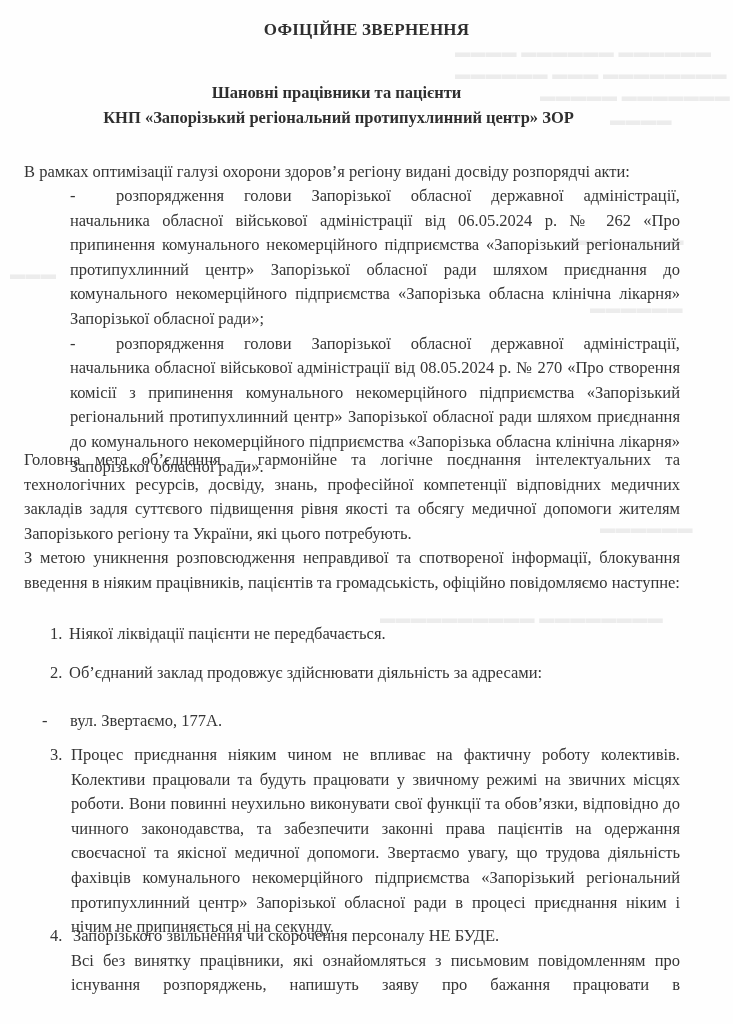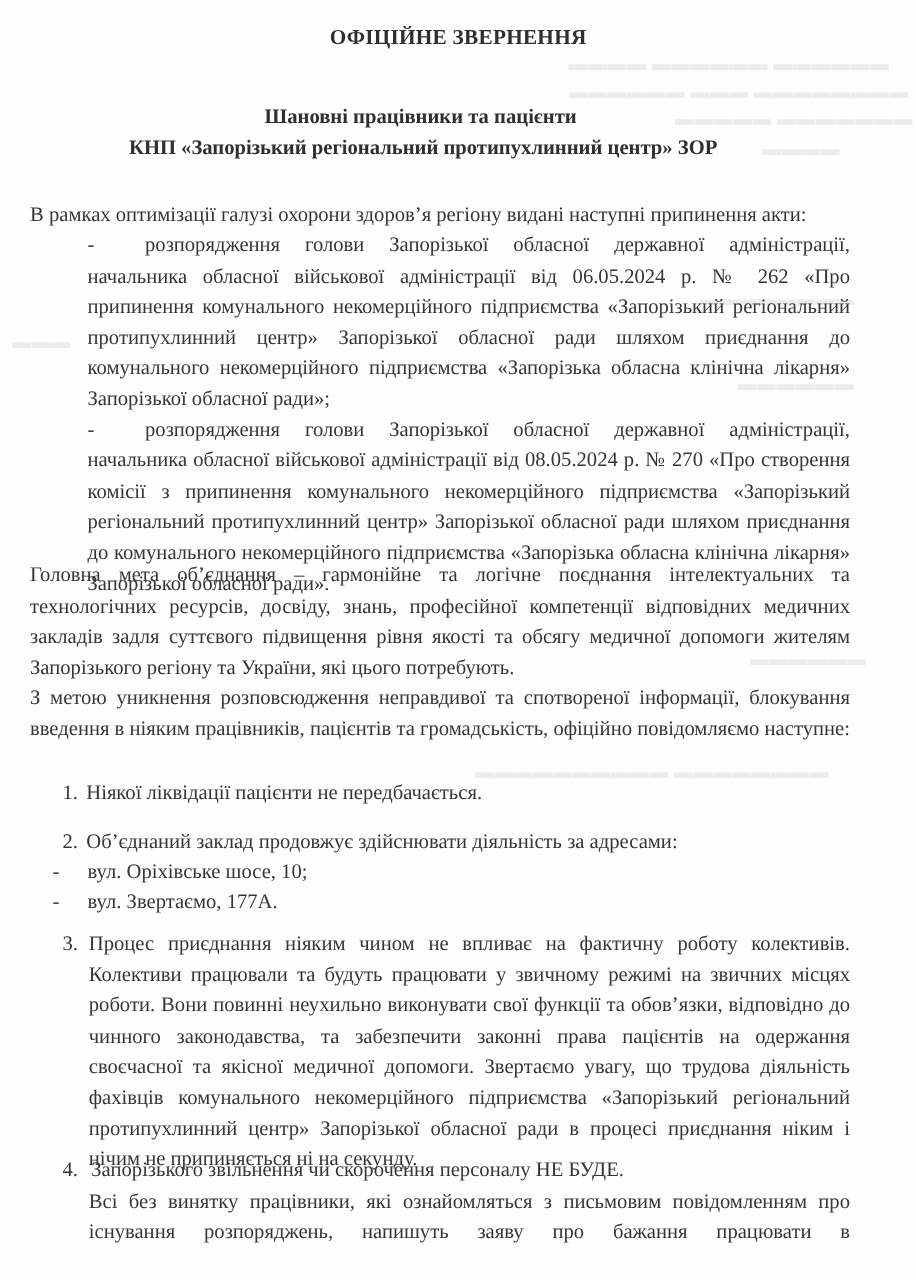--- a/index.html
+++ b/index.html
@@ -115,21 +115,21 @@
   <div class="bleed" style="left:10px; top:266px;">▬▬▬</div>
   <div class="bleed" style="left:590px; top:300px;">▬▬▬▬▬▬</div>
   <div class="bleed" style="left:600px; top:520px;">▬▬▬▬▬▬</div>
   <div class="bleed" style="left:380px; top:610px;">▬▬▬▬▬▬▬▬▬▬ ▬▬▬▬▬▬▬▬</div>
 
   <div class="title">ОФІЦІЙНЕ ЗВЕРНЕННЯ</div>
 
   <div class="subtitle sub1">Шановні працівники та пацієнти</div>
   <div class="subtitle sub2">КНП «Запорізький регіональний протипухлинний центр» ЗОР</div>
 
-  <div class="para intro">В рамках оптимізації галузі охорони здоров’я регіону видані наступні припинення акти:</div>
+  <div class="para intro">В рамках оптимізації галузі охорони здоров’я регіону видані досвіду розпорядчі акти:</div>
 
   <div class="acts">
     <div class="act">
       <span class="dash">-</span><span>розпорядження голови Запорізької обласної державної адміністрації, начальника обласної військової адміністрації від 06.05.2024 р. № 262 «Про припинення комунального некомерційного підприємства «Запорізький регіональний протипухлинний центр» Запорізької обласної ради шляхом приєднання до комунального некомерційного підприємства «Запорізька обласна клінічна лікарня» Запорізької обласної ради»;</span>
     </div>
     <div class="act">
       <span class="dash">-</span><span>розпорядження голови Запорізької обласної державної адміністрації, начальника обласної військової адміністрації від 08.05.2024 р. № 270 «Про створення комісії з припинення комунального некомерційного підприємства «Запорізький регіональний протипухлинний центр» Запорізької обласної ради шляхом приєднання до комунального некомерційного підприємства «Запорізька обласна клінічна лікарня» Запорізької обласної ради».</span>
     </div>
   </div>
 
@@ -139,23 +139,20 @@
 
   <div class="list-item" style="left:50px; top:622px; width:630px;">
     <span class="num">1.</span>
     <div class="li-text" style="margin-left:19px;">Ніякої ліквідації пацієнти не передбачається.</div>
   </div>
 
   <div class="list-item" style="left:50px; top:661px; width:630px;">
     <span class="num">2.</span>
     <div class="li-text" style="margin-left:19px;">Об’єднаний заклад продовжує здійснювати діяльність за адресами:</div>
   </div>
-  <div class="addr" style="top:685px;">
-    <span class="bullet">-</span><span>вул. Оріхівське шосе, 10;</span>
-  </div>
   <div class="addr" style="top:709px;">
     <span class="bullet">-</span><span>вул. Звертаємо, 177А.</span>
   </div>
 
   <div class="list-item" style="left:50px; top:743px; width:630px;">
     <span class="num">3.</span>
     <div class="li-text" style="margin-left:21px;">Процес приєднання ніяким чином не впливає на фактичну роботу колективів. Колективи працювали та будуть працювати у звичному режимі на звичних місцях роботи. Вони повинні неухильно виконувати свої функції та обов’язки, відповідно до чинного законодавства, та забезпечити законні права пацієнтів на одержання своєчасної та якісної медичної допомоги. Звертаємо увагу, що трудова діяльність фахівців комунального некомерційного підприємства «Запорізький регіональний протипухлинний центр» Запорізької обласної ради в процесі приєднання ніким і нічим не припиняється ні на секунду.</div>
   </div>
 
   <div class="list-item" style="left:50px; top:924px; width:630px;">

